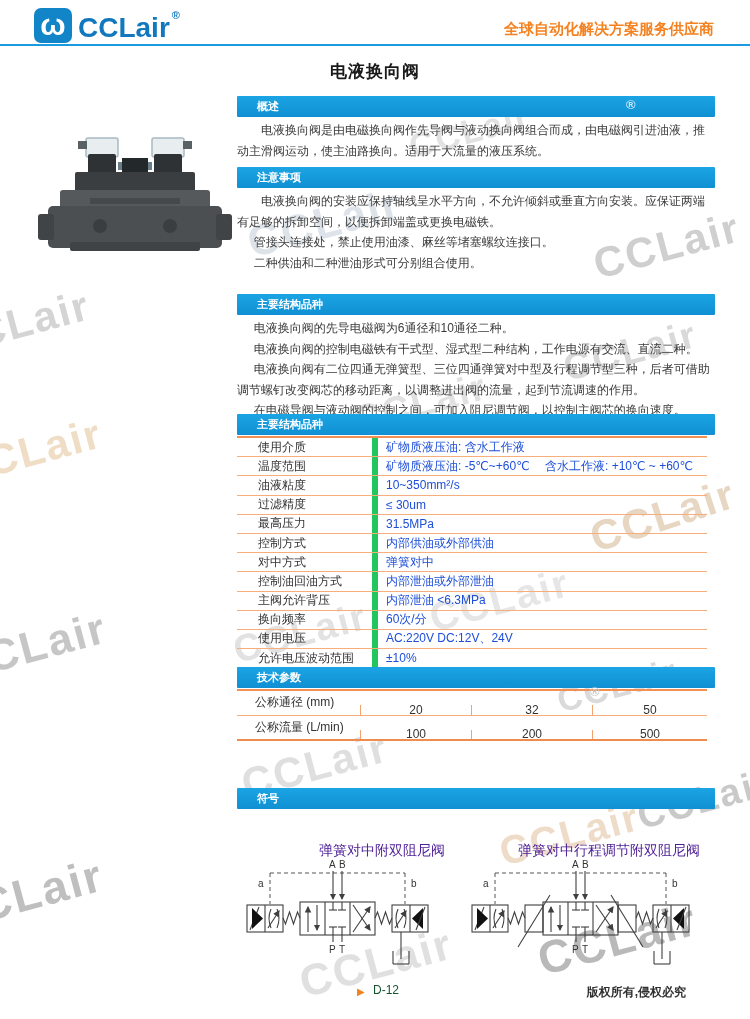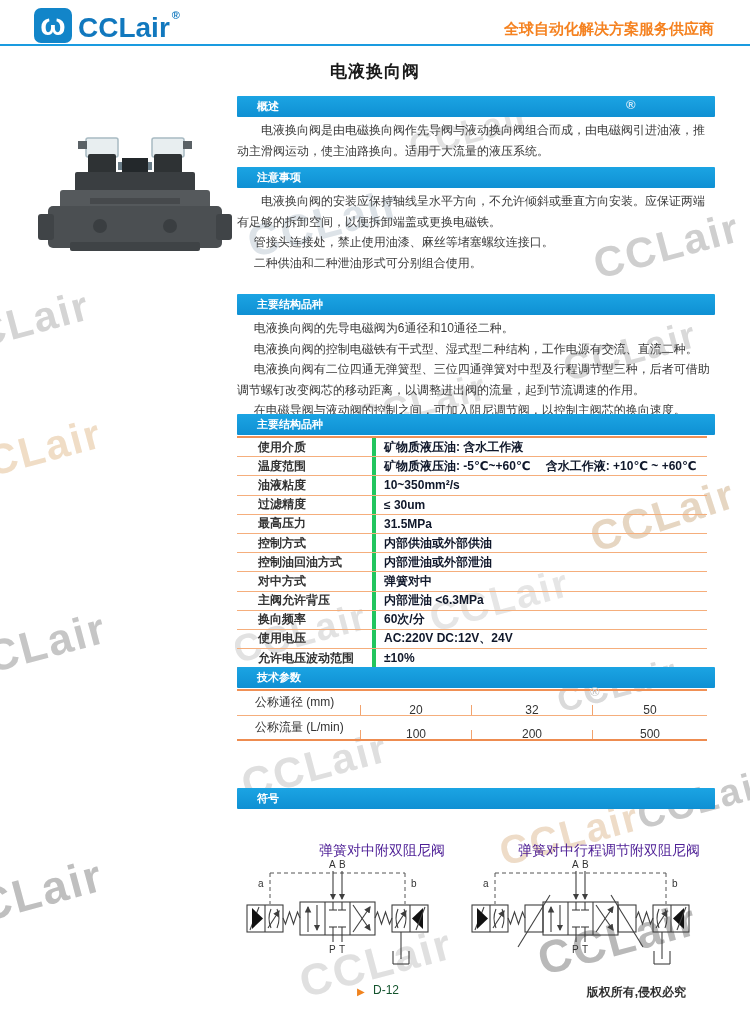--- a/index.html
+++ b/index.html
@@ -28,25 +28,25 @@
   .body-text p{margin:0;}
   .ind2{text-indent:2em;}
   .ind1{text-indent:1.4em;}
 
   
   .photo{position:absolute;left:30px;top:128px;width:210px;height:132px;z-index:2;}
 
   
   .spec-table{position:absolute;left:237px;top:436px;width:470px;border-top:2px solid #f09055;
     border-bottom:2px solid #ee8c50;z-index:2;}
-  .spec-row{display:flex;height:18.2px;align-items:center;border-bottom:1px solid #f5ae7c;font-size:12px;font-weight:bold;}
+  .spec-row{display:flex;height:18.2px;align-items:center;border-bottom:1px solid #f5ae7c;font-size:12px;}
   .spec-row:last-child{border-bottom:none;}
   .spec-label{width:135px;padding-left:21px;box-sizing:border-box;color:#333;}
-  .spec-value{flex:1;border-left:4px solid #22c55e;padding-left:8px;align-self:stretch;
-    display:flex;align-items:center;color:#0f172a;}
+  .spec-value{flex:1;border-left:6px solid #22c55e;padding-left:8px;align-self:stretch;
+    display:flex;align-items:center;color:#1d4ed8;}
 
   
   .tech-table{position:absolute;left:237px;top:689px;width:470px;border-top:2px solid #f09055;
     border-bottom:2px solid #ee8c50;z-index:2;}
   .tech-row{display:flex;height:23.5px;align-items:stretch;border-bottom:1px solid #f5ae7c;font-size:12px;}
   .tech-row:last-child{border-bottom:none;}
   .tech-label{width:123px;padding-left:18px;box-sizing:border-box;display:flex;align-items:center;}
   .tech-cell{border-left:1px solid #f2a36e;display:flex;align-items:center;justify-content:center;margin-top:14px;}
   .tc1{width:110px;}.tc2{width:120px;}.tc3{flex:1;}
 
@@ -164,26 +164,26 @@
   </div>
   <div class="spec-row">
     <div class="spec-label">最高压力</div>
     <div class="spec-value">31.5MPa</div>
   </div>
   <div class="spec-row">
     <div class="spec-label">控制方式</div>
     <div class="spec-value">内部供油或外部供油</div>
   </div>
   <div class="spec-row">
+    <div class="spec-label">对中方式</div>
+    <div class="spec-value">弹簧对中</div>
+  </div>
+  <div class="spec-row">
     <div class="spec-label">控制油回油方式</div>
     <div class="spec-value">内部泄油或外部泄油</div>
-  </div>
-  <div class="spec-row">
-    <div class="spec-label">对中方式</div>
-    <div class="spec-value">弹簧对中</div>
   </div>
   <div class="spec-row">
     <div class="spec-label">主阀允许背压</div>
     <div class="spec-value">内部泄油 &lt;6.3MPa</div>
   </div>
   <div class="spec-row">
     <div class="spec-label">换向频率</div>
     <div class="spec-value">60次/分</div>
   </div>
   <div class="spec-row">

